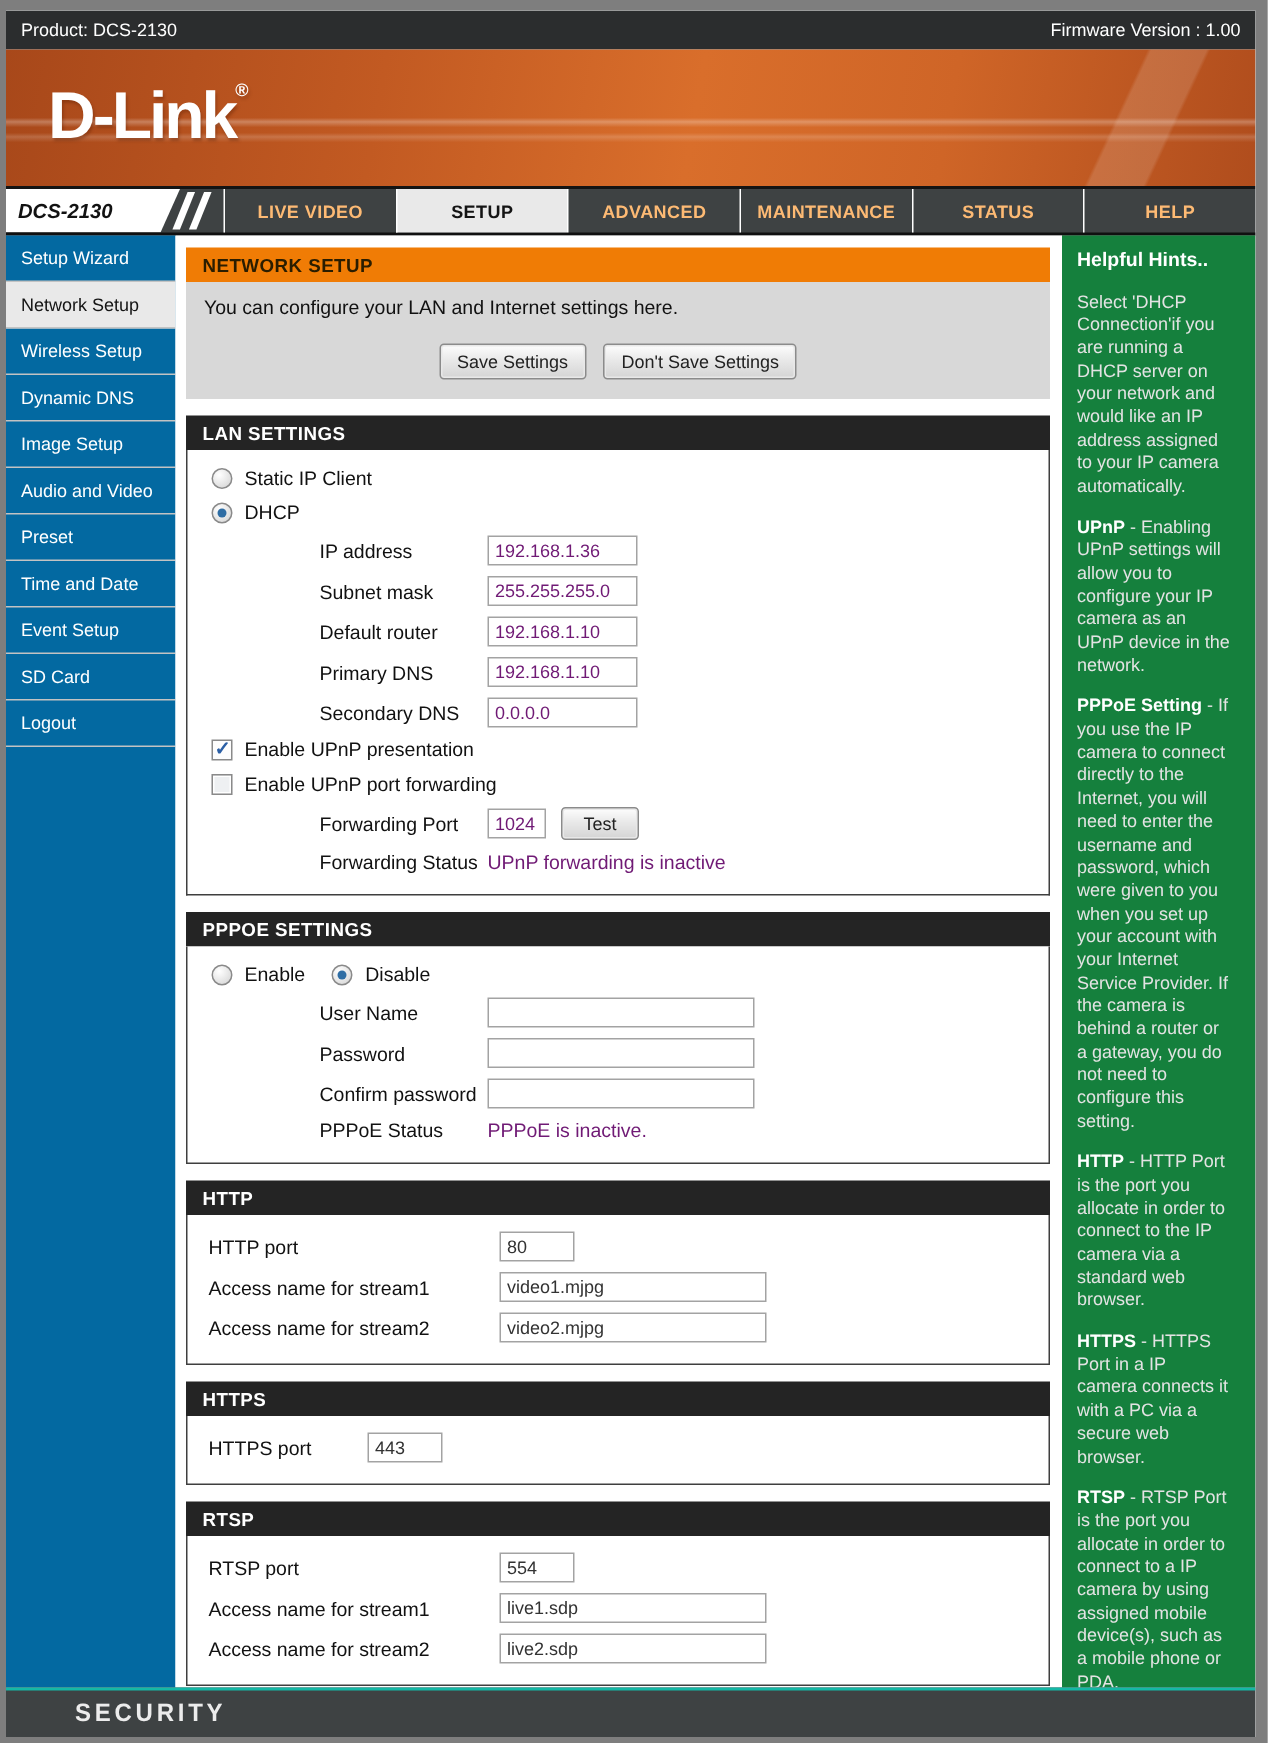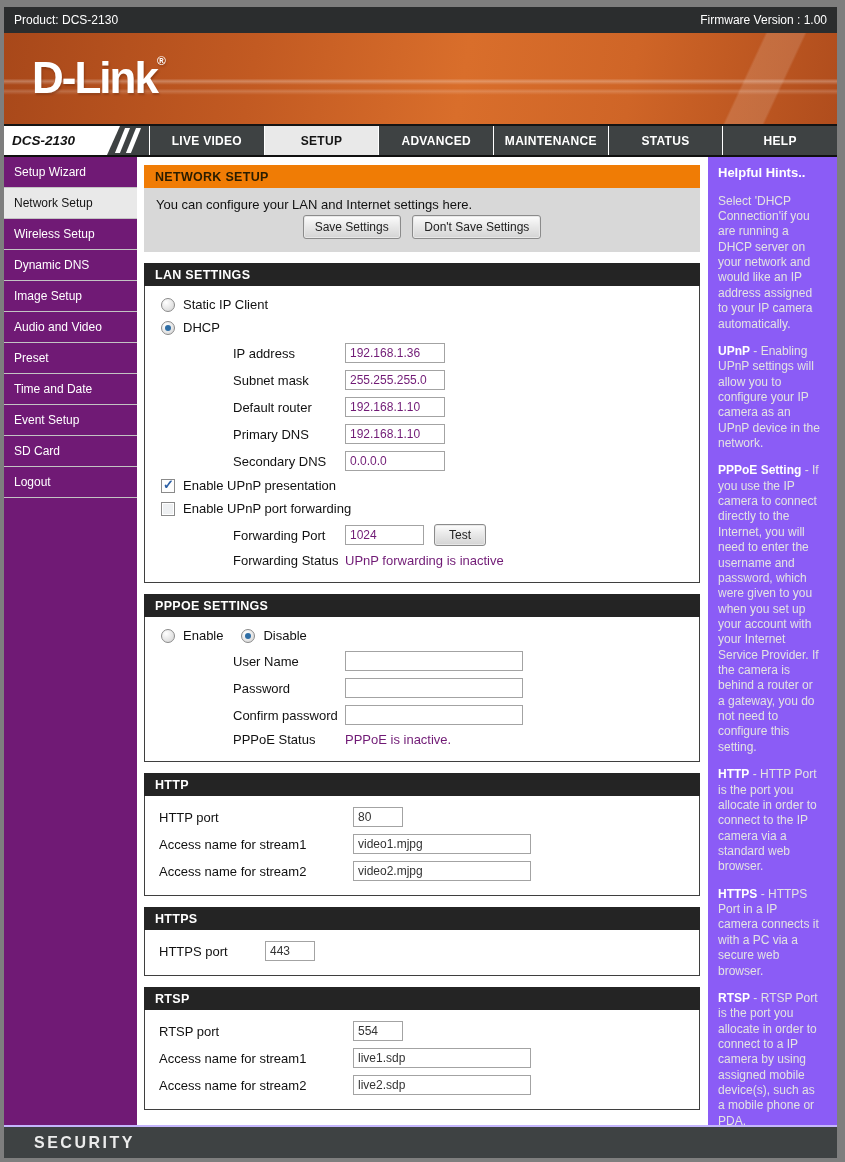--- a/index.html
+++ b/index.html
@@ -27,80 +27,80 @@
 
   
   .tabbar { height:31px; flex:0 0 auto; background:#3e4243; display:flex; border-bottom:2px solid #101010; }
   .logo-tab { width:145px; position:relative; flex:0 0 auto; }
   .logo-tab .whitebox { position:absolute; left:0; top:0; bottom:0; width:116px; background:#fff;
       clip-path:polygon(0 0, 100% 0, calc(100% - 13px) 100%, 0 100%);
       display:flex; align-items:center; padding-left:8px;
       font-style:italic; font-weight:bold; font-size:13.5px; color:#121212; }
   .logo-tab .slash { position:absolute; top:2px; bottom:2px; width:5px; background:#fff; transform:skewX(-22deg); }
   .logo-tab .s1 { left:116px; } .logo-tab .s2 { left:127px; }
-  .tab { flex:1; display:flex; align-items:center; justify-content:center; color:#ffffff;
+  .tab { flex:1; display:flex; align-items:center; justify-content:center; color:#fdba74;
          font-weight:bold; font-size:12px; border-left:1px solid #fff; cursor:default; letter-spacing:.3px; }
   .tab.active { background:#e9e9e9; color:#141414; }
 
   
   .content { flex:1 1 auto; display:flex; min-height:0; }
 
   
-  .sidebar { width:133px; flex:0 0 auto; background:#701a75; }
+  .sidebar { width:113px; flex:0 0 auto; background:#0369a1; }
   .side-item { padding:8px 0 8px 10px; color:#fff; font-size:12px; border-bottom:1px solid #c3c3c3; cursor:default; }
   .side-item.active { background:#e9e9e9; color:#141414; }
 
   
   .main { flex:1 1 auto; background:#fff; padding:8px 8px 0 4px; overflow:hidden; }
   .sec { margin:0 0 11px 3px; }
   .sec-h { padding:5px 11px 4px; font-weight:bold; font-size:12.5px; letter-spacing:.3px; }
   .sec-h.orange { background:#f07c05; color:#2a1d00; }
   .sec-h.dark { background:#242424; color:#fff; }
   .intro-box { background:#d8d8d8; padding:9px 12px 13px; font-size:13px; color:#111; }
-  .btn-row { text-align:center; margin-top:3px; }
+  .btn-row { text-align:center; margin-top:17px; }
   .btn { display:inline-block; background:linear-gradient(#fdfdfd,#e9e9e9 45%,#d4d4d4); border:1px solid #8b8b8b;
          border-radius:3px; padding:4px 11px; font-size:12px; color:#222; margin:0 4px; cursor:pointer;
          box-shadow:0 0 0 1px #e8e8e8 inset; font-family:"Liberation Sans",sans-serif; }
   .sec-b { border:1px solid #3f3f3f; border-top:none; padding:11px 8px 12px; background:#fff; }
 
   .frow { display:flex; align-items:center; margin:0 0 7px; font-size:13px; color:#111; }
   .frow:last-child { margin-bottom:2px; }
   .lbl-ind { margin-left:80px; width:112px; flex:0 0 auto; }
   .lbl-wide { margin-left:6px; width:194px; flex:0 0 auto; }
   .lbl-https { margin-left:6px; width:106px; flex:0 0 auto; }
 
   input.tf { height:20px; border:1px solid #a3a3a3; font-size:12px; font-family:"Liberation Sans",sans-serif;
              padding:0 4px; color:#333; background:#fff; }
   input.tf.dim { color:#701a75; }
-  .w100 { width:100px; } .w178 { width:178px; } .w50 { width:50px; } .w55 { width:79px; }
+  .w100 { width:100px; } .w178 { width:178px; } .w50 { width:50px; } .w55 { width:39px; }
 
   
   .ctl-row { display:flex; align-items:center; margin:0 0 8px 8px; font-size:13px; color:#111; }
   .radio { width:14px; height:14px; border-radius:50%; border:1px solid #8a8a8a; margin-right:8px; flex:0 0 auto;
            background:radial-gradient(circle at 35% 30%, #ffffff, #d2d2d2); position:relative; }
   .radio.checked::after { content:""; position:absolute; left:3px; top:3px; width:6px; height:6px;
            border-radius:50%; background:#2e6da4; }
   .chk { width:14px; height:14px; border:1px solid #8a8a8a; margin-right:8px; flex:0 0 auto; background:#fdfdfd;
          position:relative; }
   .chk.unchecked { background:#eef0f2; box-shadow:0 0 0 1px #fff inset; }
   .chk.checked::after { content:"\2713"; position:absolute; left:1px; top:-3px; font-size:13px; font-weight:bold; color:#2b5fa5; }
   .inline-gap { margin-left:18px; display:flex; align-items:center; }
   .test-btn { margin-left:10px; padding:3px 14px; }
   .status-val { color:#701a75; }
 
   
-  .hints { width:129px; flex:0 0 auto; background:#8b5cf6; color:#e3e3e3; padding:8px 17px 10px 10px;
+  .hints { width:129px; flex:0 0 auto; background:#15803d; color:#e3e3e3; padding:8px 17px 10px 10px;
            font-size:12px; line-height:1.28; }
   .hints h3 { color:#fff; font-size:13px; margin-bottom:12px; }
   .hints p { margin-bottom:12px; }
   .hints b { color:#fff; }
 
   
-  .footer { height:33px; flex:0 0 auto; background:#3e4243; display:flex; align-items:center; padding-left:30px;
-            border-top:2px solid #c4b5fd; }
+  .footer { height:33px; flex:0 0 auto; background:#3e4243; display:flex; align-items:center; padding-left:46px;
+            border-top:2px solid #14b8a6; }
   .security { color:#ececec; font-weight:bold; font-size:16px; letter-spacing:2.5px; transform:scaleY(1.05); }
 </style>
 </head>
 <body>
 
 <div class="page">
   <div class="window">
 
     <div class="topbar">
       <span>Product: DCS-2130</span>

